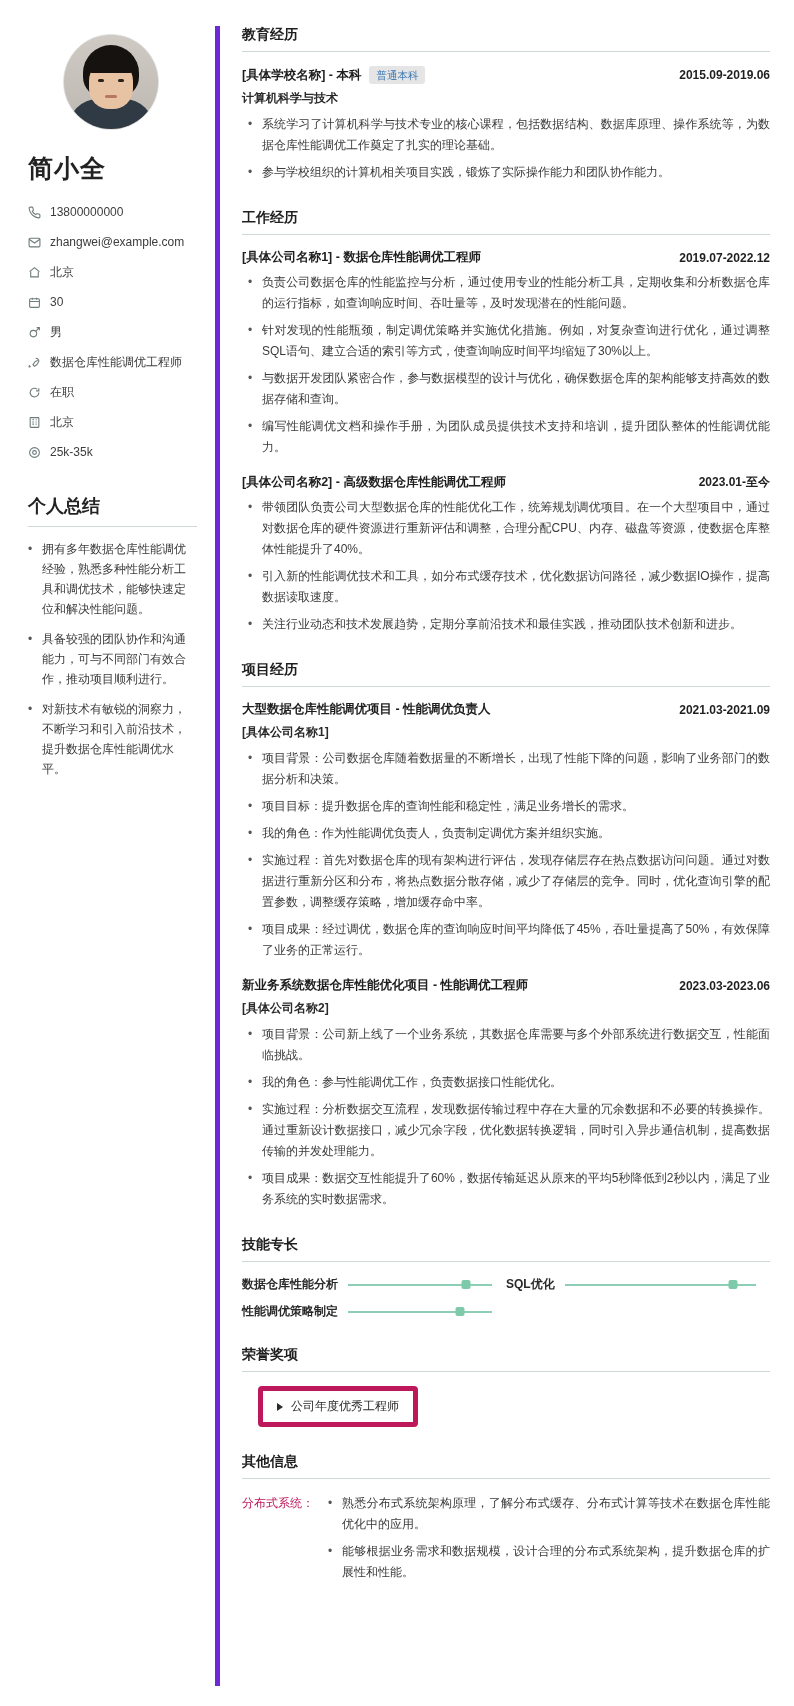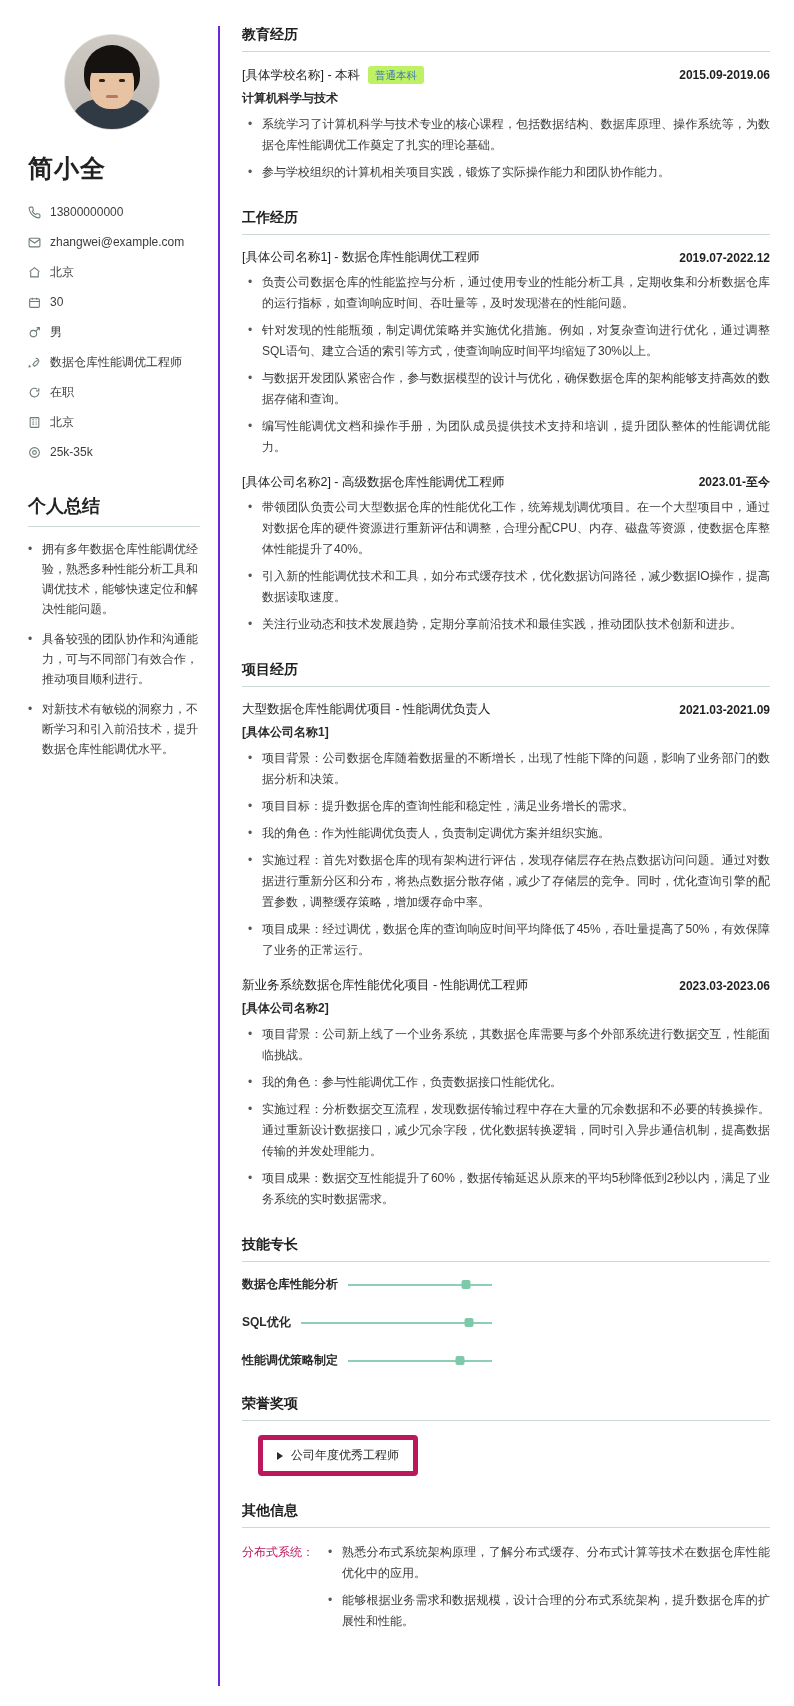--- a/index.html
+++ b/index.html
@@ -15,21 +15,21 @@
     display: flex;
     padding: 26px 24px 20px 24px;
     background: #ffffff;
   }
 
   
   .sidebar {
     width: 196px;
     flex: 0 0 196px;
     padding-right: 18px;
-    border-right: 2px solid #6d28d9;
+    border-right: 5px solid #6d28d9;
   }
   .avatar-wrap {
     display: flex;
     justify-content: center;
     margin-top: 8px;
     margin-bottom: 22px;
   }
   .avatar {
     width: 96px; height: 96px;
     border-radius: 50%;
@@ -127,25 +127,25 @@
     margin-bottom: 6px;
   }
   .entry-left {
     display: flex;
     align-items: center;
     flex-wrap: wrap;
     gap: 8px;
   }
   .entry-title {
     font-size: 12.5px;
-    font-weight: normal;
+    font-weight: bold;
     color: #1f1f1f;
   }
   .badge {
-    background: #bef264;
+    background: #e5e5e5;
     color: #3e78b2;
     font-size: 10.5px;
     padding: 2px 7px;
     border-radius: 3px;
     line-height: 14px;
   }
   .entry-date {
     font-size: 12px;
     font-weight: bold;
     color: #1f1f1f;
@@ -172,22 +172,21 @@
     position: absolute;
     left: 6px;
     top: 0;
     color: #555;
   }
 
   
   .skills-grid {
     display: flex;
     flex-wrap: wrap;
-    row-gap: 21px;
-    flex-direction: column;
+    row-gap: 10px;
   }
   .skill {
     display: flex;
     align-items: center;
     width: 50%;
     padding-right: 14px;
   }
   .skill-name {
     font-size: 12px;
     font-weight: bold;

